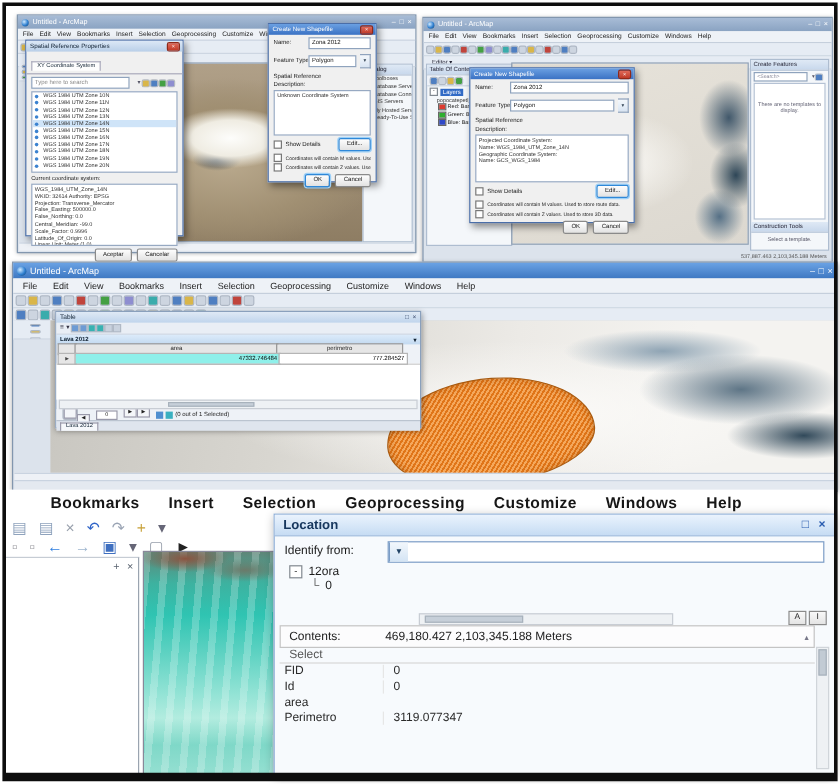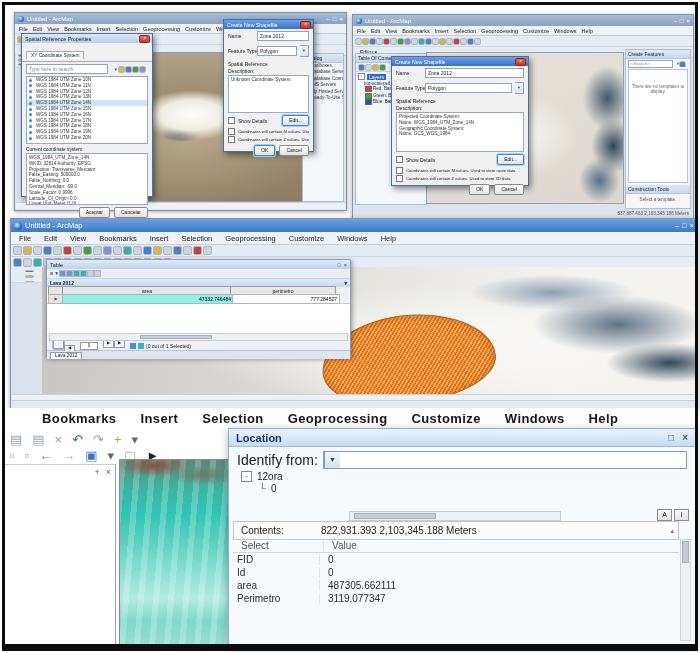--- a/index.html
+++ b/index.html
@@ -123,21 +123,21 @@
   .bigicons span{display:inline-block;line-height:1}
   .toc4{background:#fff;border-right:1px solid #9aa4b0;border-top:1px solid #c6ccd4}
   .toc4 .items span{display:block;font-size:9.5px;font-weight:bold;color:#2a2a2a;line-height:14px;padding-left:2px;white-space:nowrap}
   .toc4 .items span:first-child{margin-bottom:12px}
   .pinrow{position:absolute;top:2px;right:4px;display:flex;gap:6px;font-size:9px;color:#5a6470}
 
   
   .idwin{position:absolute;background:#f7fafd;border:1px solid #8fb0d8;box-shadow:0 2px 8px rgba(0,0,0,.3);z-index:8}
   .id-tb{height:17px;background:linear-gradient(#eaf3fd,#c6dcf3);border-bottom:1px solid #9ebbdc;display:flex;align-items:center;padding:0 7px;font-size:11px;font-weight:bold;color:#17375e}
   .id-ctl{margin-left:auto;display:flex;gap:8px;color:#2a5db0;font-size:10px;font-weight:bold}
-  .id-lbl{font-size:14px;color:#1a1a1a;width:86px;flex:none}
+  .id-lbl{font-size:10px;color:#1a1a1a;width:86px;flex:none}
   .id-combo{background:#fff;border:1px solid #7a9cc6;height:16px;display:flex;align-items:center;font-size:10px;color:#222;flex:1}
   .id-combo .val{flex:1;text-align:center;font-weight:bold;color:#333}
   .id-combo .car{width:15px;height:100%;background:linear-gradient(#f2f7fc,#d4e4f4);border-left:1px solid #7a9cc6;font-size:8px;display:flex;align-items:center;justify-content:center;color:#246}
   .exp{width:9px;height:9px;border:1px solid #808890;background:#fff;font-size:8px;line-height:7px;text-align:center;color:#333;flex:none}
   .tnode{display:flex;align-items:center;gap:5px;font-size:10px;color:#1a1a1a}
   .mini{width:13px;height:10px;border:1px solid #8a8a8a;background:linear-gradient(#f8f8f8,#e4e4e4);font-size:7px;line-height:9px;text-align:center;color:#222}
   .locrow{background:#fcfcfd;border:1px solid #c4c4c4;display:flex;align-items:center;font-size:10px;color:#222}
   .locrow .l1{width:80px;padding-left:7px;flex:none}
   .trow{display:flex;height:13px;align-items:center;font-size:10px;color:#2a2a2a}
   .trow span:nth-child(1){width:82px;padding-left:8px;flex:none;white-space:nowrap}
@@ -620,39 +620,37 @@
       </div>
       <div class="abs hscroll" style="left:120px;top:65px;width:210px;height:8px">
         <div class="hthumb" style="left:4px;width:80px"></div>
       </div>
       <div class="abs" style="right:6px;top:63px;display:flex;gap:2px">
         <span class="mini">A</span>
         <span class="mini">I</span>
       </div>
       <div class="abs locrow" style="left:4px;right:16px;top:75px;height:17px">
         <span class="l1">Contents:</span>
-        <span>822,931.393  2,103,345.188 Meters</span>
+        <span>469,180.427  2,103,345.188 Meters</span>
         <span style="margin-left:auto;padding-right:4px;color:#778;font-size:7px">▴</span>
       </div>
       <div class="abs trow idhead" style="left:4px;right:16px;top:93px">
         <span>Select</span>
-        <span>Value</span>
       </div>
       <div class="abs" style="left:0;right:16px;top:107px">
           <div class="trow">
             <span>FID</span>
             <span>0</span>
           </div>
           <div class="trow">
             <span>Id</span>
             <span>0</span>
           </div>
           <div class="trow">
             <span>area</span>
-            <span>487305.662111</span>
           </div>
           <div class="trow">
             <span>Perimetro</span>
             <span>3119.077347</span>
           </div>
         </div>
       <div class="vscroll" style="right:4px;top:93px;bottom:4px;width:9px">
         <div class="vthumb" style="top:1px;height:20px"></div>
       </div>
     </div>

